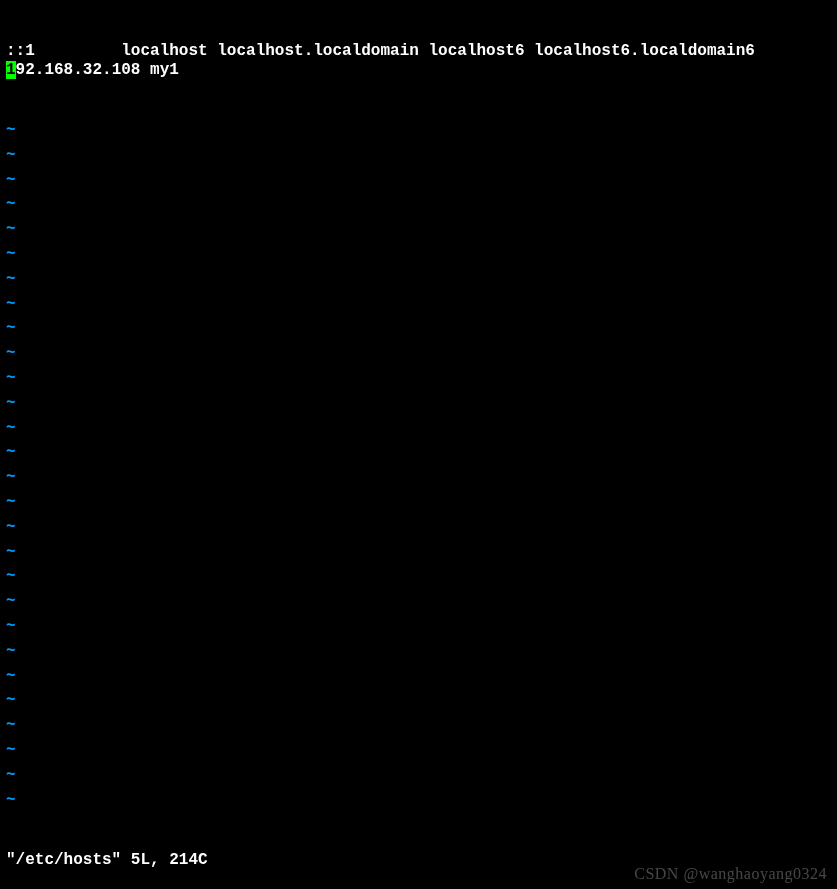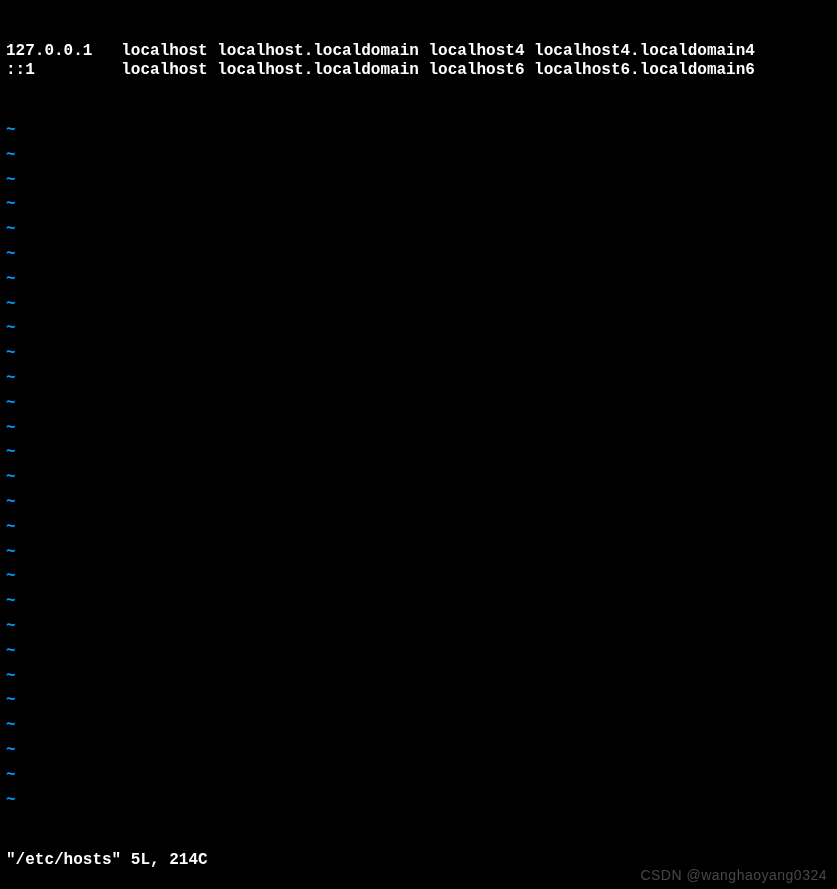--- a/index.html
+++ b/index.html
@@ -44,29 +44,29 @@
       position: absolute;
       bottom: 20px;
       left: 6px;
       color: #ffffff;
     }
     .watermark {
       position: absolute;
       bottom: 6px;
       right: 10px;
       color: rgba(200,200,200,0.35);
-      font-family: Liberation Sans, sans-serif;
-      font-size: 14px;
+      font-family: Liberation Serif, serif;
+      font-size: 16px;
       font-weight: normal;
       letter-spacing: 0.5px;
       margin-top: 28px;
     }
   </style>
 </head>
 <body>
 
 <div class="terminal-area">
-  <div id="file-content"><span class="line">127.0.0.1   localhost localhost.localdomain localhost4 localhost4.localdomain4</span><span class="line">::1         localhost localhost.localdomain localhost6 localhost6.localdomain6</span></div>
+  <div id="file-content"><span class="line">::1         localhost localhost.localdomain localhost6 localhost6.localdomain6</span><span class="line"><span class="cursor">1</span>92.168.32.108 my1</span></div>
   <div id="empty-lines"><span class="tilde">~</span><span class="tilde">~</span><span class="tilde">~</span><span class="tilde">~</span><span class="tilde">~</span><span class="tilde">~</span><span class="tilde">~</span><span class="tilde">~</span><span class="tilde">~</span><span class="tilde">~</span><span class="tilde">~</span><span class="tilde">~</span><span class="tilde">~</span><span class="tilde">~</span><span class="tilde">~</span><span class="tilde">~</span><span class="tilde">~</span><span class="tilde">~</span><span class="tilde">~</span><span class="tilde">~</span><span class="tilde">~</span><span class="tilde">~</span><span class="tilde">~</span><span class="tilde">~</span><span class="tilde">~</span><span class="tilde">~</span><span class="tilde">~</span><span class="tilde">~</span></div>
 </div>
 
 <div class="status-line">"/etc/hosts" 5L, 214C</div>
 <div class="watermark">CSDN @wanghaoyang0324</div>
 
 </body></html>

